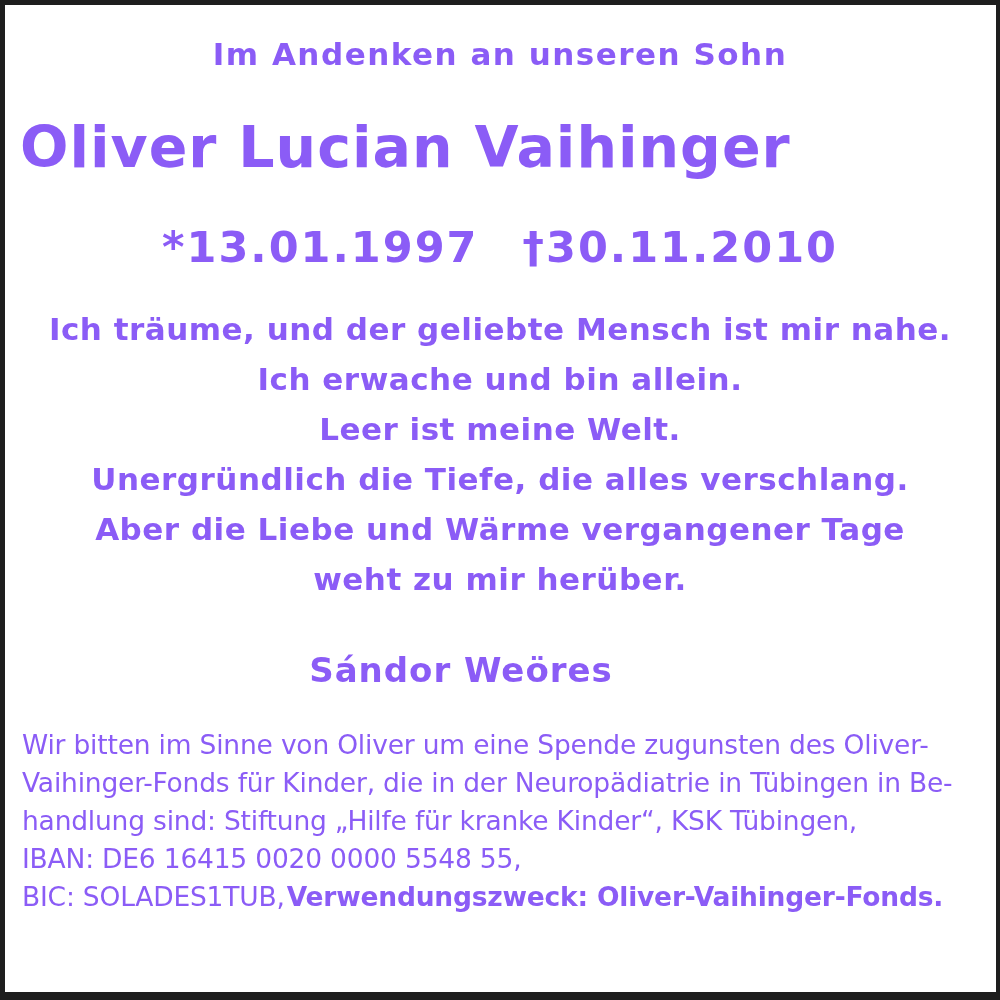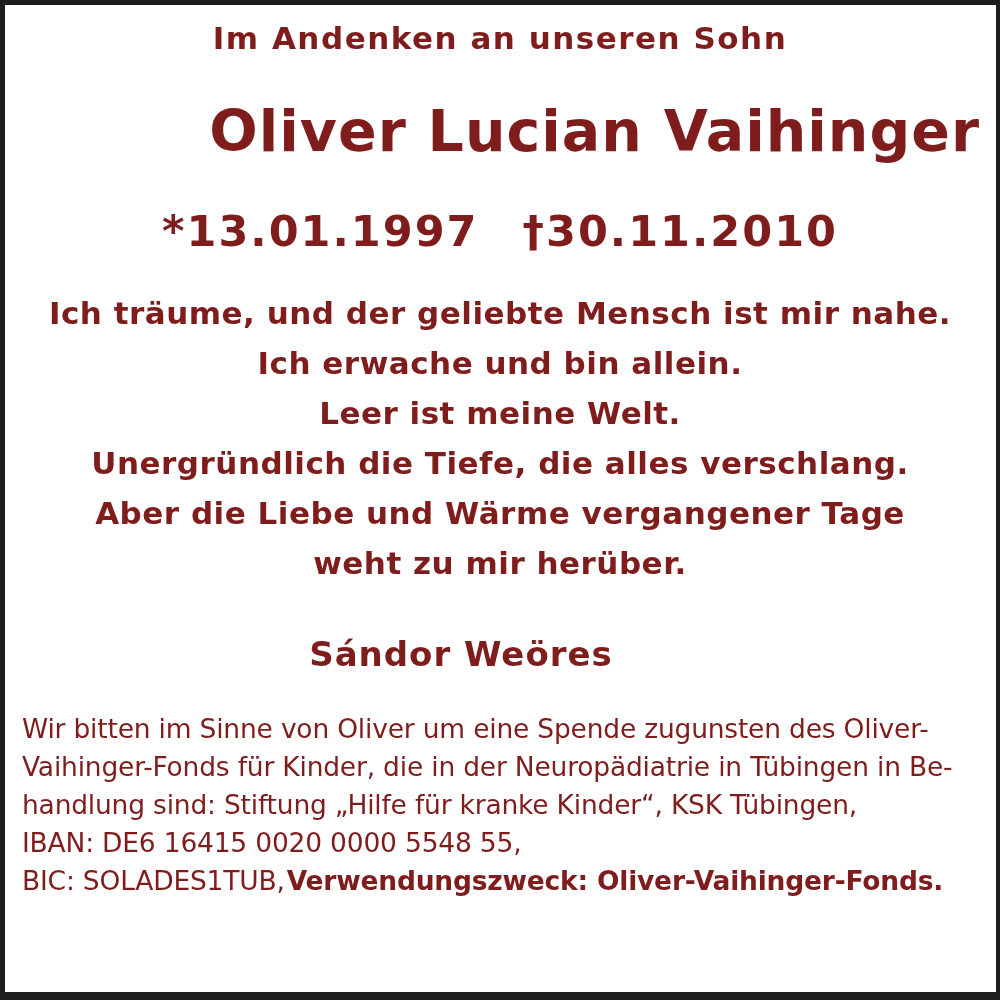--- a/index.html
+++ b/index.html
@@ -22,34 +22,34 @@
     border-bottom-width: 8px;
     border-right-width: 4px;
     box-sizing: border-box;
     pointer-events: none;
   }
   .content {
     position: relative;
     width: 100%;
     height: 100%;
     box-sizing: border-box;
-    padding: 16px 20px 14px 20px;
-    color: #7f1d1d;
+    padding: 32px 20px 14px 20px;
+    color: #8b5cf6;
     font-family: "DejaVu Sans", "Liberation Sans", sans-serif;
     -webkit-font-smoothing: antialiased;
   }
   .intro {
     text-align: center;
     font-size: 31px;
     font-weight: bold;
     letter-spacing: 1.5px;
     margin-top: 4px;
   }
   .name {
-    text-align: right;
+    text-align: left;
     font-size: 57px;
     font-weight: bold;
     letter-spacing: 1px;
     margin: 42px 0 0 0;
   }
   .dates {
     display: flex;
     justify-content: center;
     gap: 44px;
     font-size: 43px;

